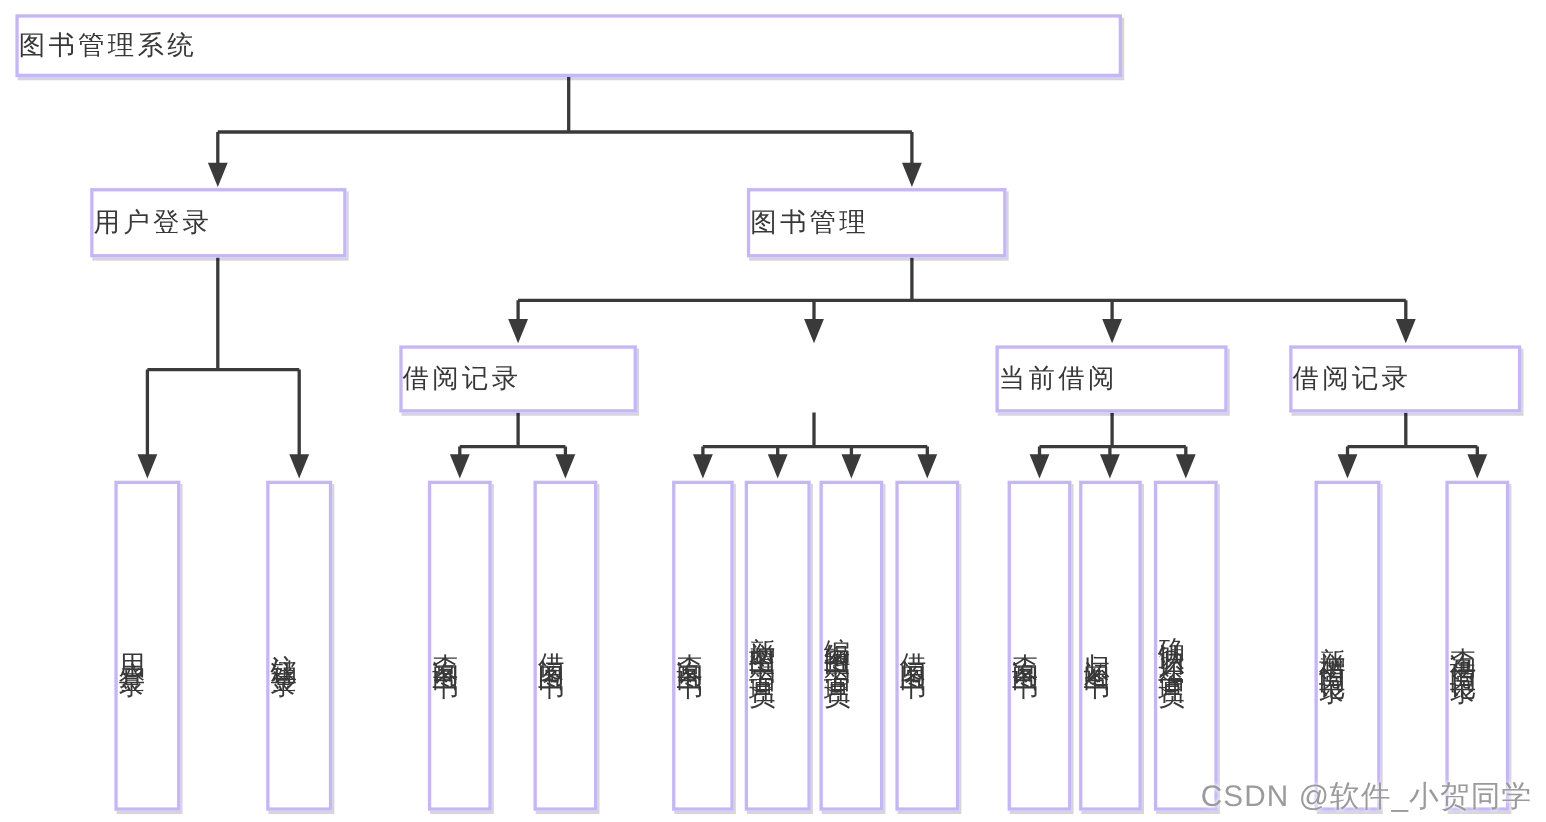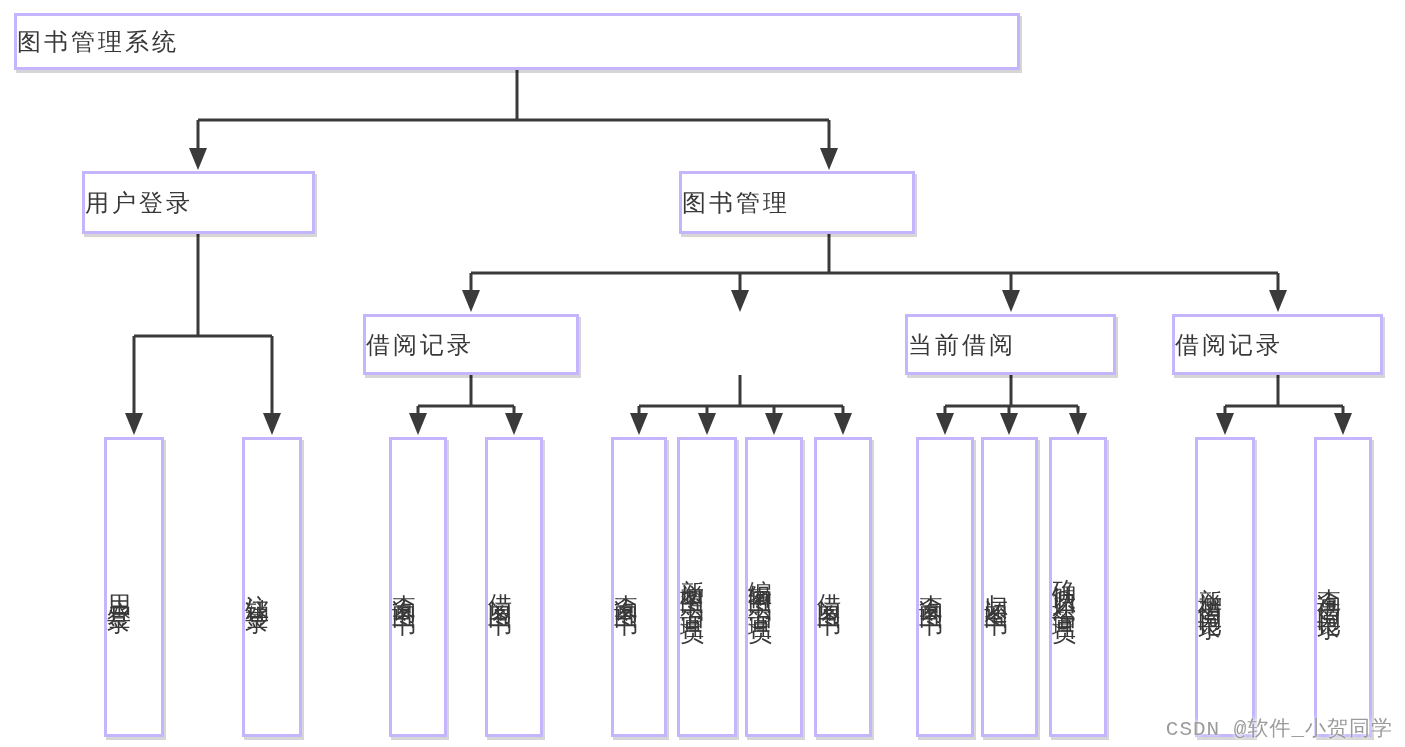--- a/index.html
+++ b/index.html
@@ -32,26 +32,25 @@
     writing-mode:vertical-rl;
     font-size:24px;
     letter-spacing:6px;
     line-height:1;
   }
   #watermark{
     position:absolute;
     right:12px;
     bottom:5px;
     z-index:5;
-    font-size:21px;
+    font-size:27px;
     letter-spacing:1px;
     color:#9b9b9b;
     text-shadow:0 0 3px #ffffff, 0 0 6px #ffffff;
     white-space:nowrap;
-    font-family:Liberation Mono, monospace;
   }
 </style>
 </head>
 <body>
 
 <div id="canvas">
 
   <svg id="wires" width="1405" height="747" viewBox="0 0 1405 747">
     <g stroke="#3a3a3a" stroke-width="3" fill="none">
 

